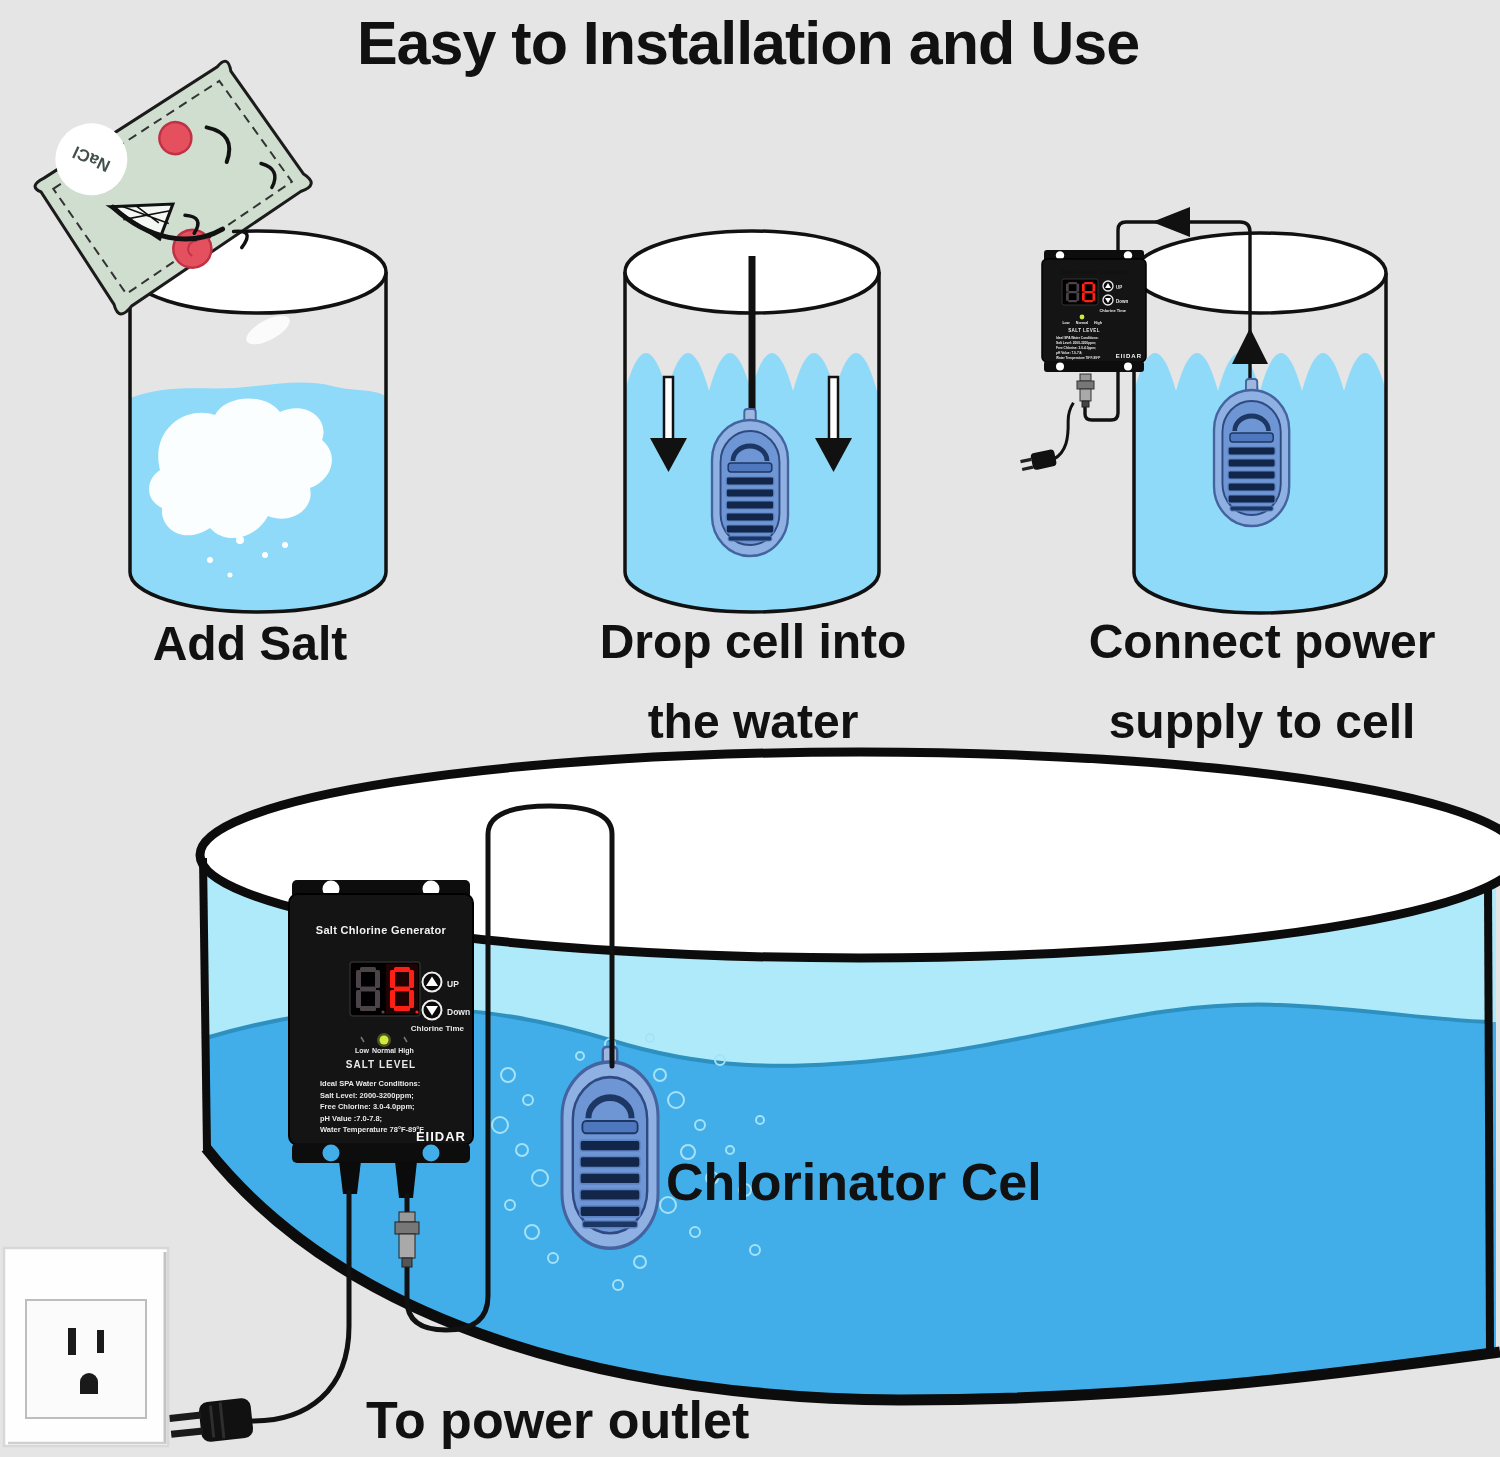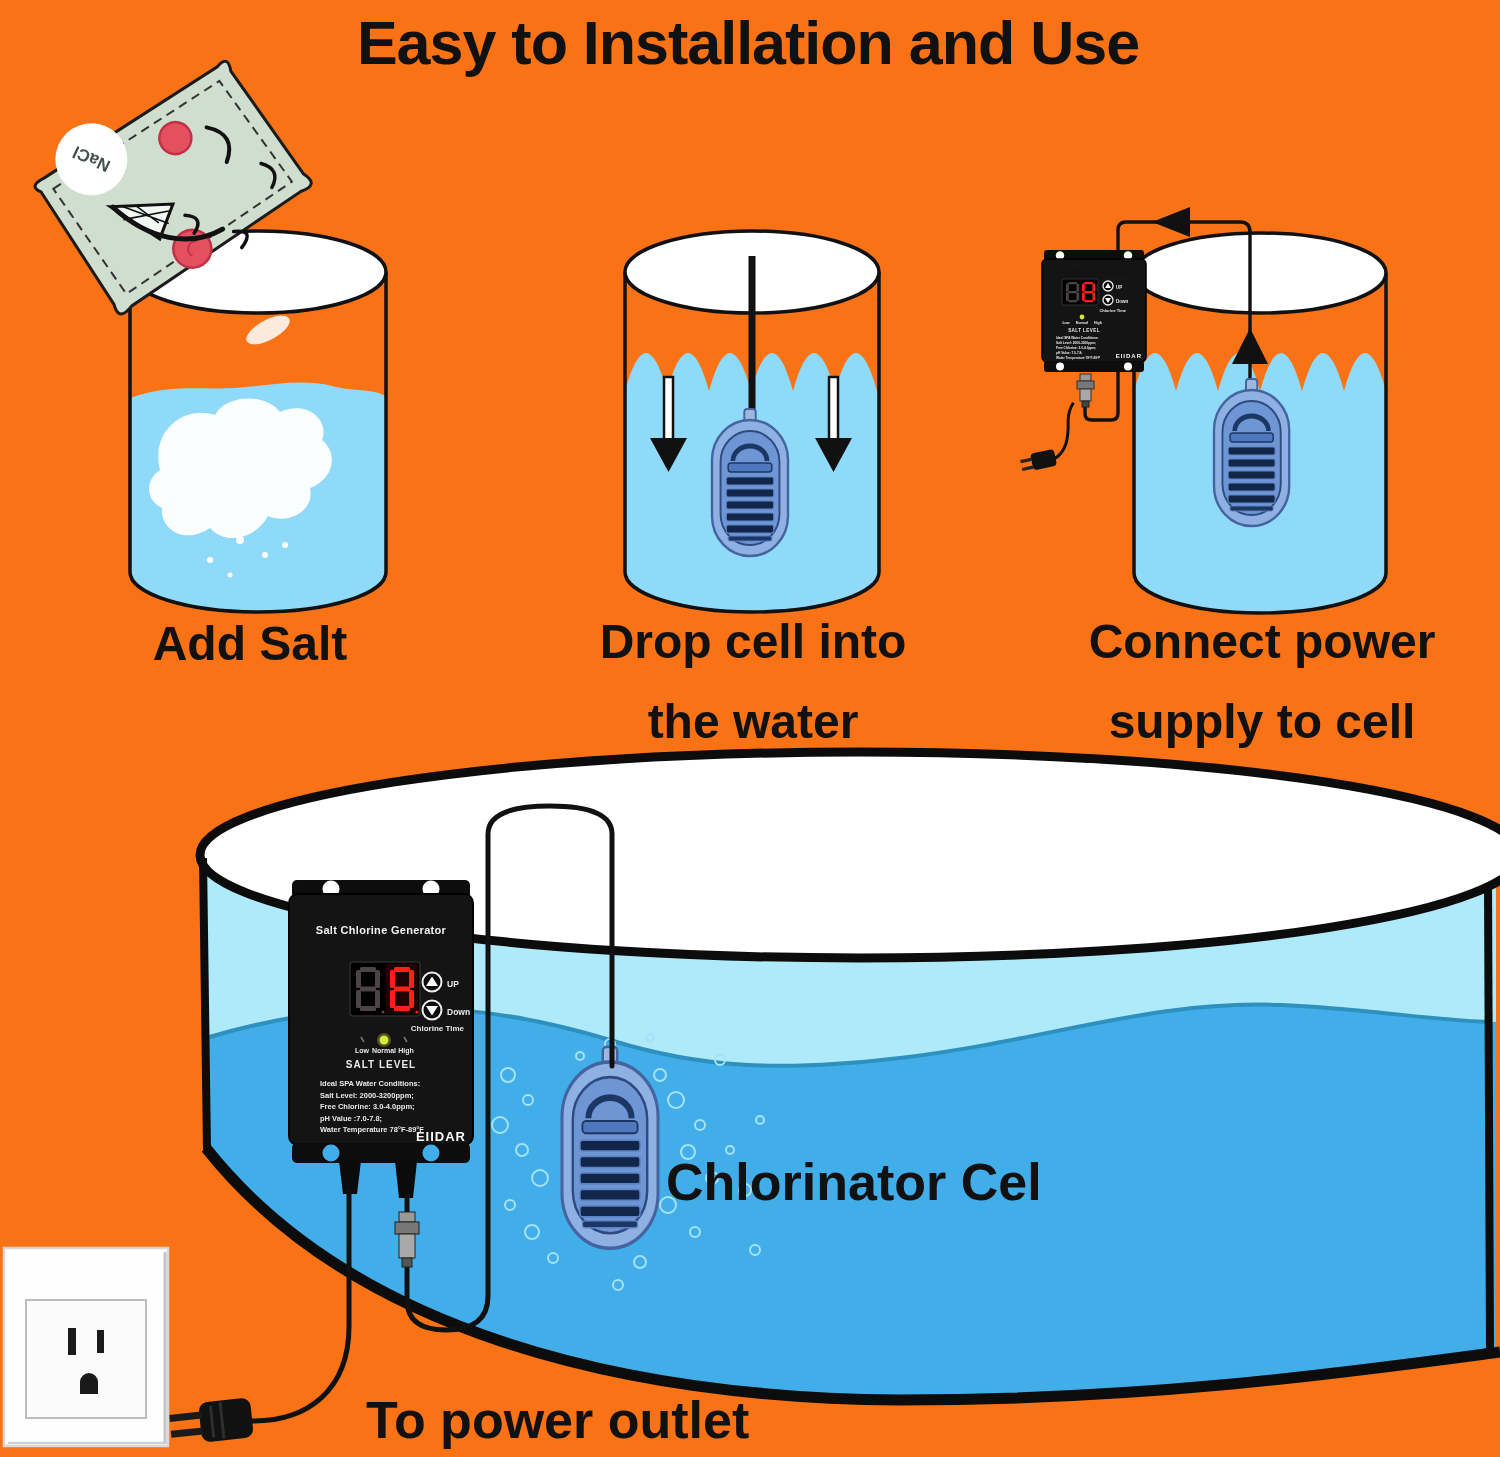--- a/index.html
+++ b/index.html
@@ -1,16 +1,16 @@
 <!DOCTYPE html>
 <html><head>
 <meta charset="utf-8">
 <style>
   html,body{margin:0;padding:0;background:#ffffff;}
-  .stage{position:relative;width:1500px;height:1457px;background:#f97316;overflow:hidden;}
+  .stage{position:relative;width:1500px;height:1457px;background:#e5e5e5;overflow:hidden;}
   svg{display:block;}
   text{font-family:"Liberation Sans", sans-serif;fill:#111;}
   .title-text{font-size:61px;font-weight:700;letter-spacing:-1px;}
   .caption{font-size:48px;font-weight:700;}
   .big-label{font-size:52px;font-weight:700;}
   .dev-title{font-size:11px;font-weight:700;fill:#f2f2f2;letter-spacing:.3px;}
   .dev-small{fill:#e9e9e9;font-weight:700;}
   .dev-brand{font-weight:700;fill:#fafafa;letter-spacing:1px;}
   .nacl{font-size:17px;font-weight:700;fill:#44504a;}
 </style>

